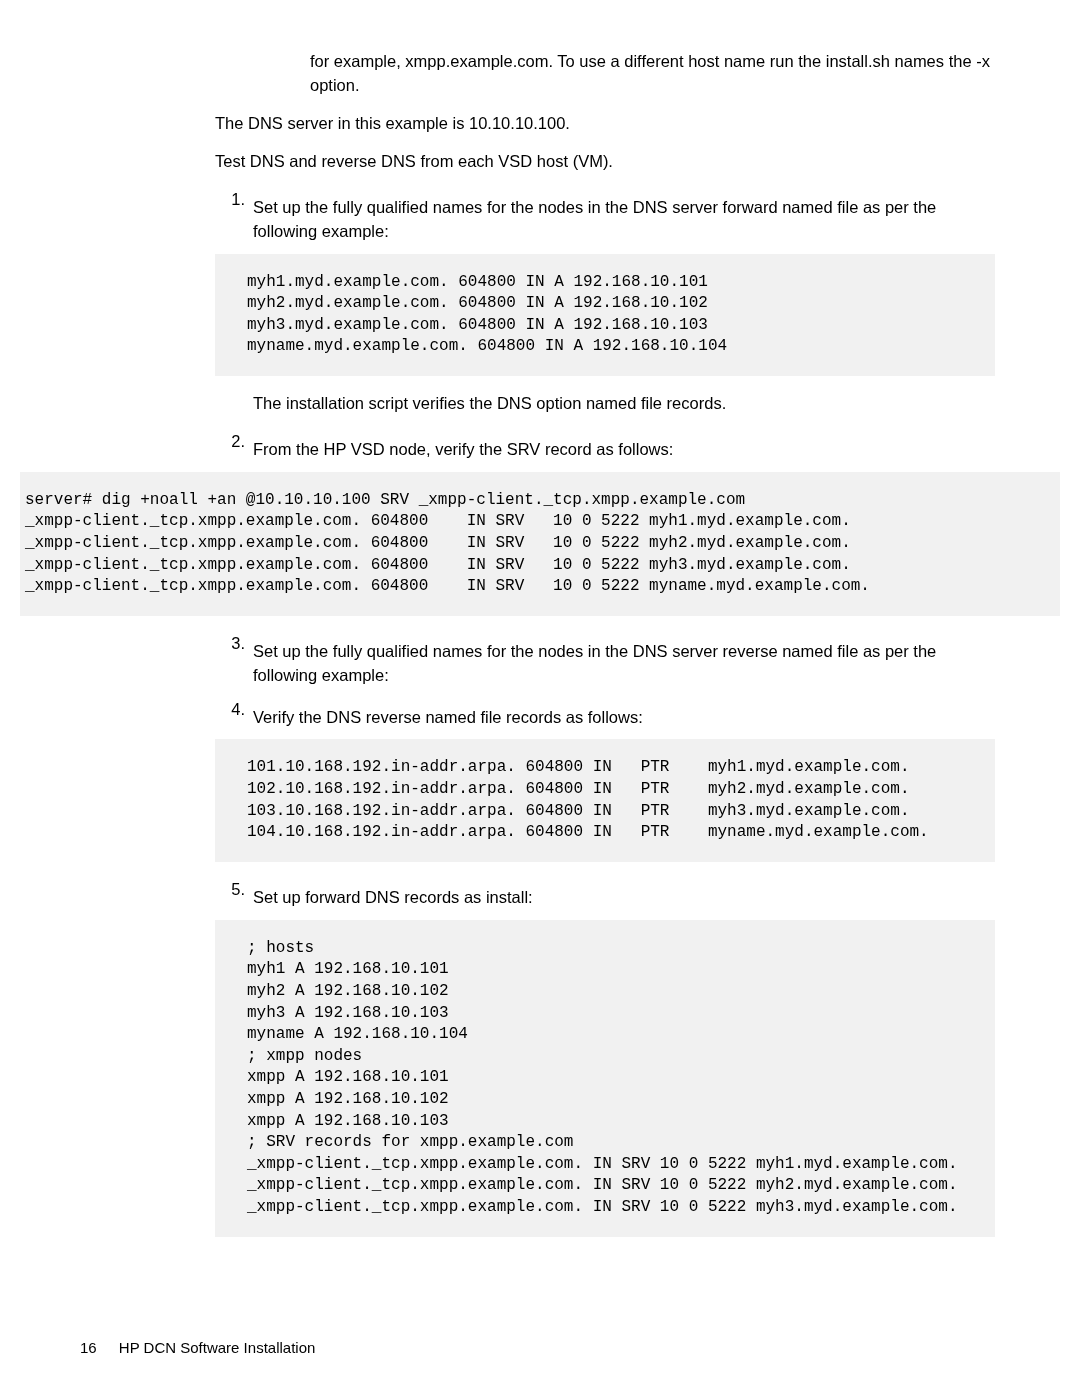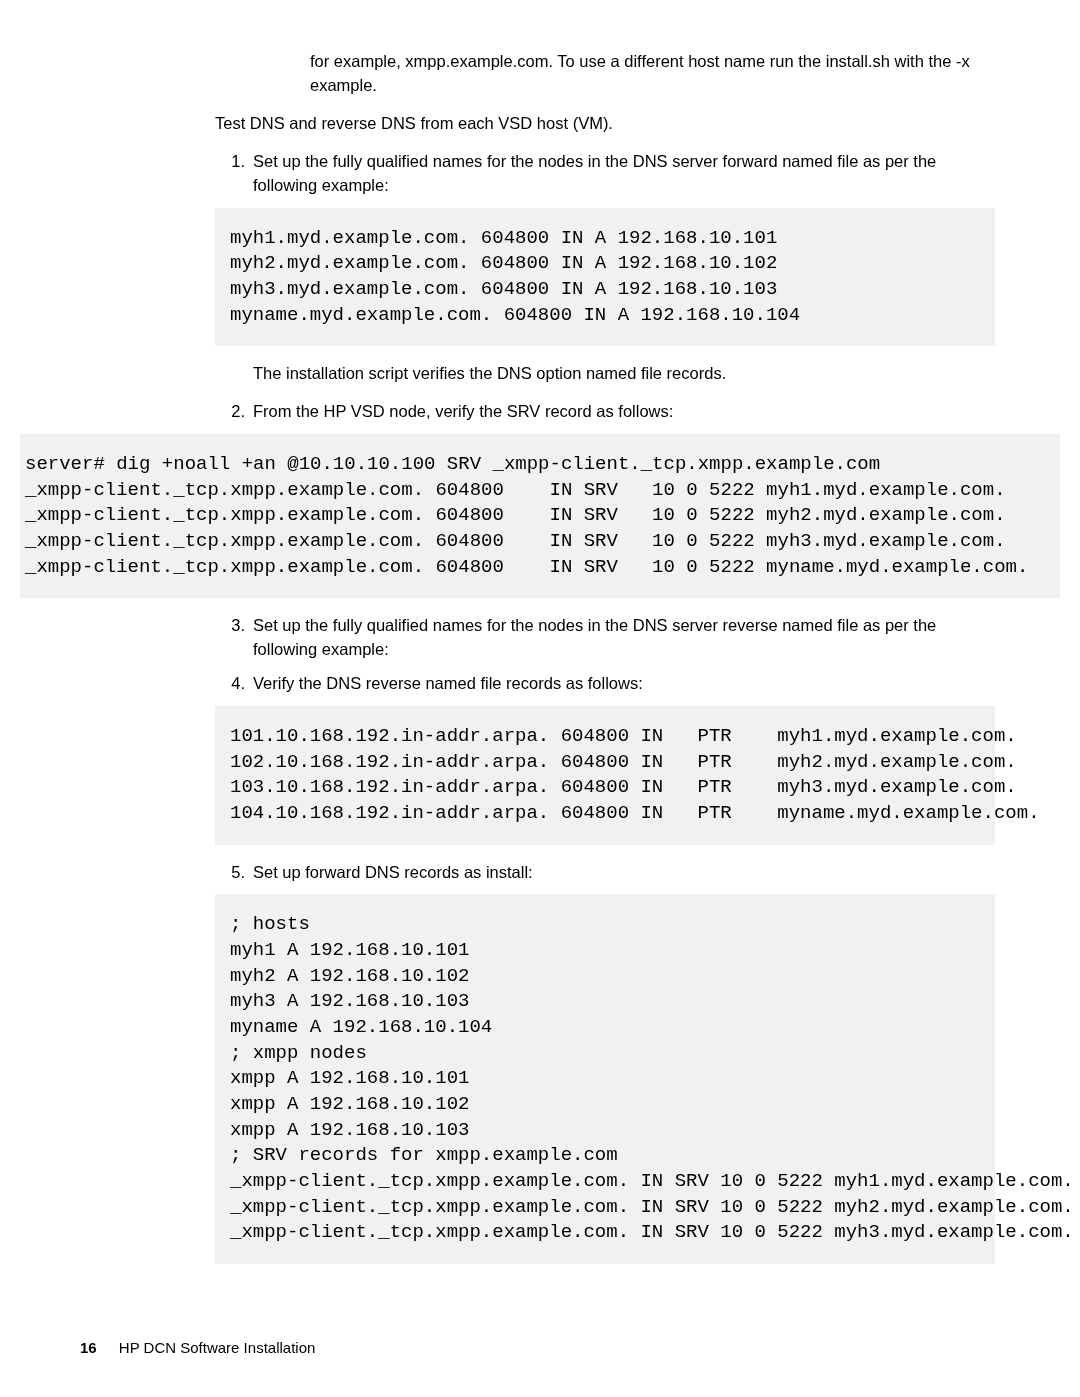--- a/index.html
+++ b/index.html
@@ -35,57 +35,59 @@
     margin-bottom: 10px;
   }
   .li .num {
     width: 30px;
     text-align: right;
     padding-right: 8px;
     flex: none;
   }
   .li .content {
     flex: 1;
+    margin-top: 8px;
   }
   p { margin: 0 0 14px 0; }
   .code {
     font-family: "Courier New", Courier, monospace;
-    font-size: 19px;
+    font-size: 16px;
     white-space: pre;
     background: #f1f1f1;
-    padding: 18px 15px;
+    padding: 18px 32px;
     margin: 10px 0 16px 0;
     line-height: 1.35;
     color: #000;
   }
   .code-inset {
     margin-left: 135px;
     margin-right: 5px;
   }
   .code-full {
     margin-left: -60px;
     margin-right: -60px;
     padding-left: 5px;
     padding-right: 5px;
   }
   .footer {
     position: absolute;
     bottom: 38px;
     left: 80px;
     font-size: 15px;
   }
-  .footer .pn { margin-right: 18px; font-weight: bold; }
+  .footer .pn { margin-right: 18px; }
 </style>
 </head>
 <body>
 
 <div class="page">
 
-  <p class="main-text">for example, xmpp.example.com. To use a different host name run the install.sh with the -x example.</p>
+  <p class="main-text">for example, xmpp.example.com. To use a different host name run the install.sh names the -x option.</p>
 
+  <p class="sub-text">The DNS server in this example is 10.10.10.100.</p>
 
   <p class="sub-text">Test DNS and reverse DNS from each VSD host (VM).</p>
 
   <div class="ol">
     <div class="li">
       <div class="num">1.</div>
       <div class="content">Set up the fully qualified names for the nodes in the DNS server forward named file as per the following example:</div>
     </div>
   </div>
 

